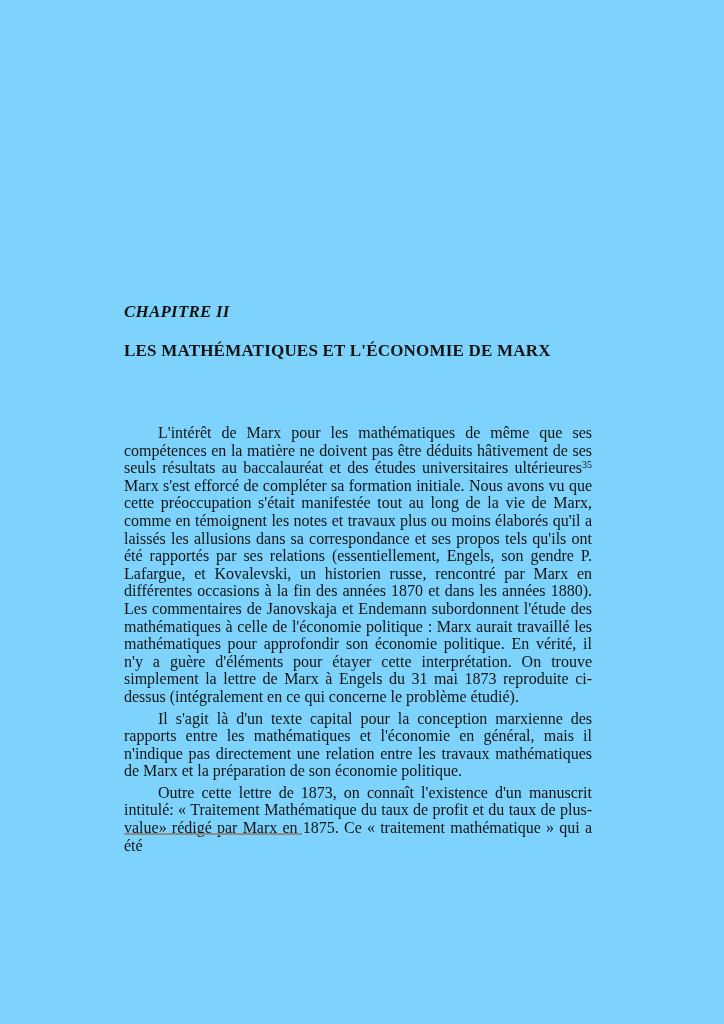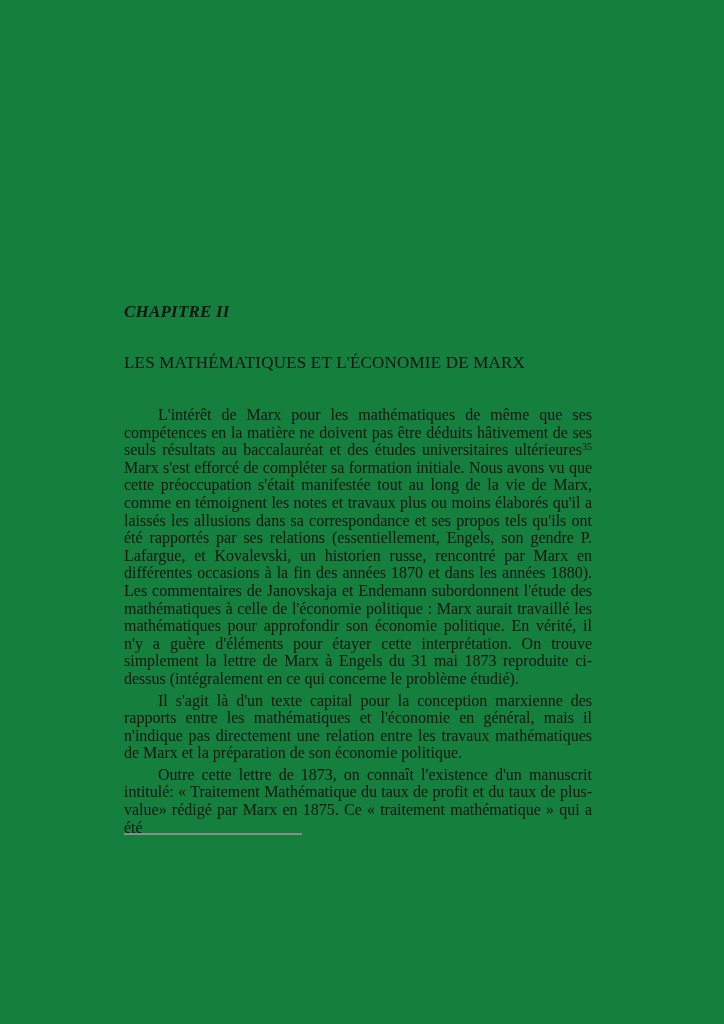--- a/index.html
+++ b/index.html
@@ -4,54 +4,54 @@
 <style>
   html, body {
     margin: 0;
     padding: 0;
     background: #ffffff;
   }
   .page {
     position: relative;
     width: 724px;
     height: 1024px;
-    background: #15803d;
+    background: #7dd3fc;
     font-family: "Liberation Serif", "DejaVu Serif", serif;
     color: #141414;
     overflow: hidden;
   }
   .content {
     position: absolute;
     left: 124px;
     top: 302px;
     width: 468px;
   }
   .chapter-label {
     font-size: 17px;
     line-height: 19px;
     font-weight: bold;
     font-style: italic;
     letter-spacing: 0.2px;
   }
   .chapter-title {
     font-size: 17px;
     line-height: 19px;
-    font-weight: normal;
-    margin-top: 32px;
+    font-weight: bold;
+    margin-top: 20px;
     letter-spacing: 0.2px;
   }
   .body-para {
     margin: 0;
     font-size: 16px;
     line-height: 17.6px;
     text-align: justify;
     text-indent: 34px;
   }
   .body-para.first {
-    margin-top: 34px;
+    margin-top: 64px;
   }
   .body-para + .body-para {
     margin-top: 4px;
   }
   .body-para.page-break-cut {
     text-align-last: justify;
   }
   .fn-ref {
     font-size: 10px;
     line-height: 0;

